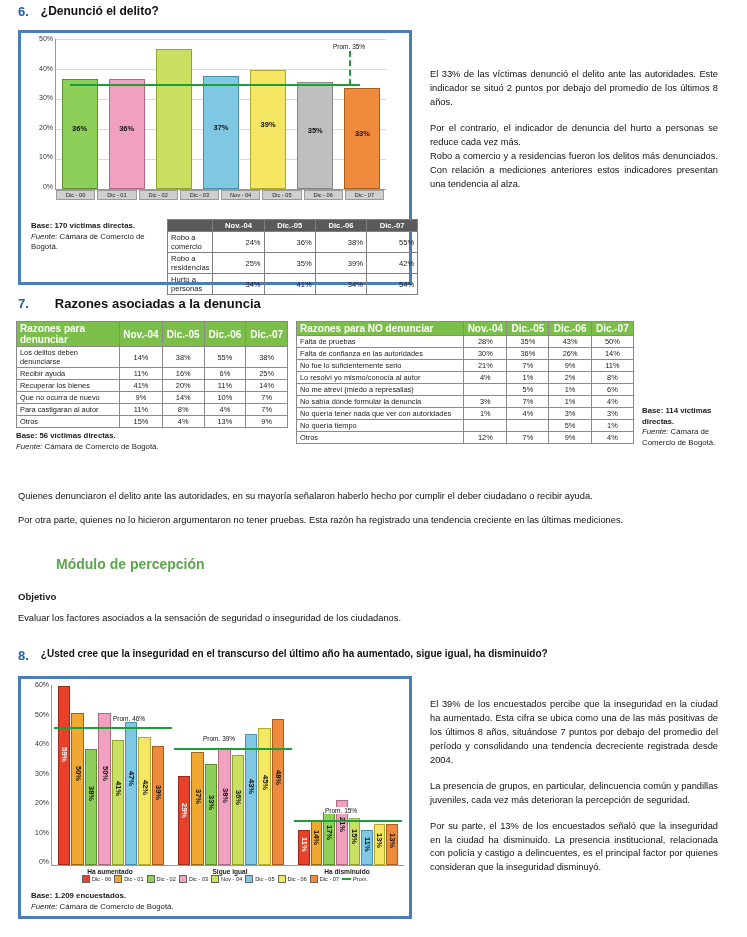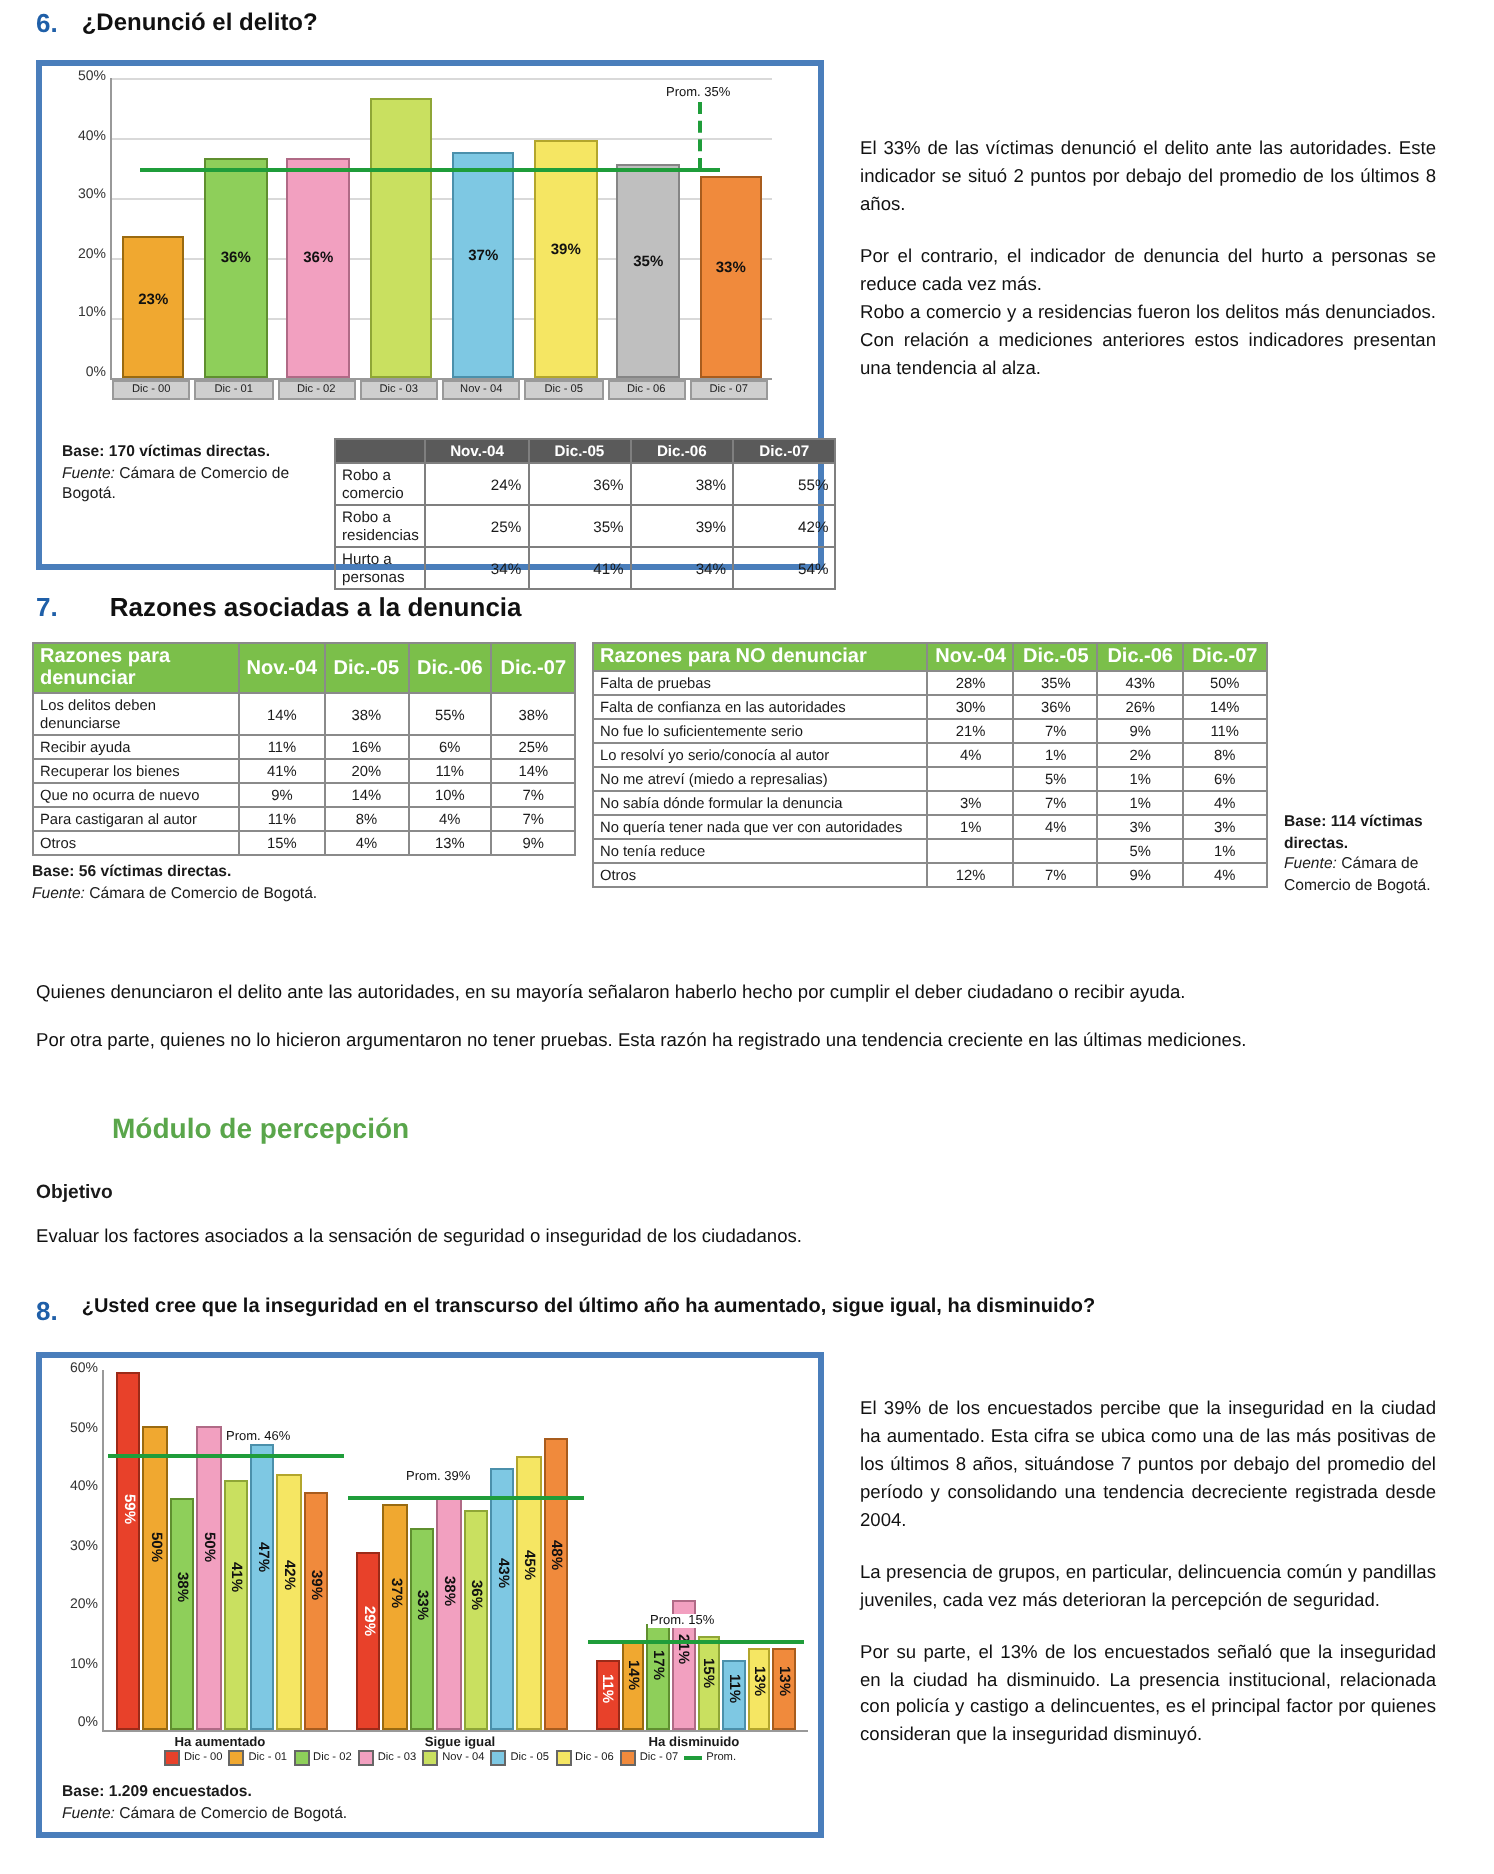--- a/index.html
+++ b/index.html
@@ -99,25 +99,20 @@
       </div>
 
       <div class="gridarea" style="position:absolute;left:28px;top:0;width:330px;height:150px;">
         <div class="gridline" style="top:0;"></div>
         <div class="gridline" style="top:30px;"></div>
         <div class="gridline" style="top:60px;"></div>
         <div class="gridline" style="top:90px;"></div>
         <div class="gridline" style="top:120px;"></div>
 
         <div class="bars">
-          <div class="barslot">
-            <div class="bar" style="height:69px;background:#f0a830;border:1px solid #9a6a10;">
-              <div class="barlabel" style="top:26px;">23%</div>
-            </div>
-          </div>
           <div class="barslot">
             <div class="bar" style="height:108px;background:#8ecf5a;border:1px solid #5f8f2f;">
               <div class="barlabel" style="top:44px;">36%</div>
             </div>
           </div>
           <div class="barslot">
             <div class="bar" style="height:108px;background:#f2a0c0;border:1px solid #b06a86;">
               <div class="barlabel" style="top:44px;">36%</div>
             </div>
           </div>
@@ -308,21 +303,21 @@
           <td class="num">14%</td>
         </tr>
         <tr>
           <td class="name">No fue lo suficientemente serio</td>
           <td class="num">21%</td>
           <td class="num">7%</td>
           <td class="num">9%</td>
           <td class="num">11%</td>
         </tr>
         <tr>
-          <td class="name">Lo resolví yo serio/conocía al autor</td>
+          <td class="name">Lo resolví yo mismo/conocía al autor</td>
           <td class="num">4%</td>
           <td class="num">1%</td>
           <td class="num">2%</td>
           <td class="num">8%</td>
         </tr>
         <tr>
           <td class="name">No me atreví (miedo a represalias)</td>
           <td class="num"></td>
           <td class="num">5%</td>
           <td class="num">1%</td>
@@ -336,21 +331,21 @@
           <td class="num">4%</td>
         </tr>
         <tr>
           <td class="name">No quería tener nada que ver con autoridades</td>
           <td class="num">1%</td>
           <td class="num">4%</td>
           <td class="num">3%</td>
           <td class="num">3%</td>
         </tr>
         <tr>
-          <td class="name">No tenía reduce</td>
+          <td class="name">No quería tiempo</td>
           <td class="num"></td>
           <td class="num"></td>
           <td class="num">5%</td>
           <td class="num">1%</td>
         </tr>
         <tr>
           <td class="name">Otros</td>
           <td class="num">12%</td>
           <td class="num">7%</td>
           <td class="num">9%</td>

